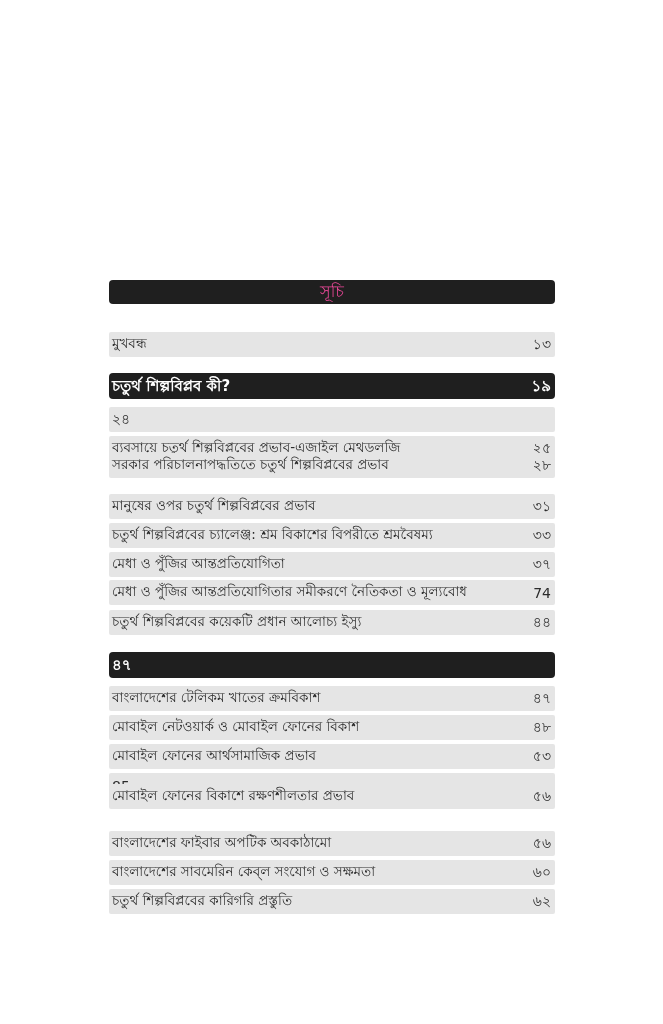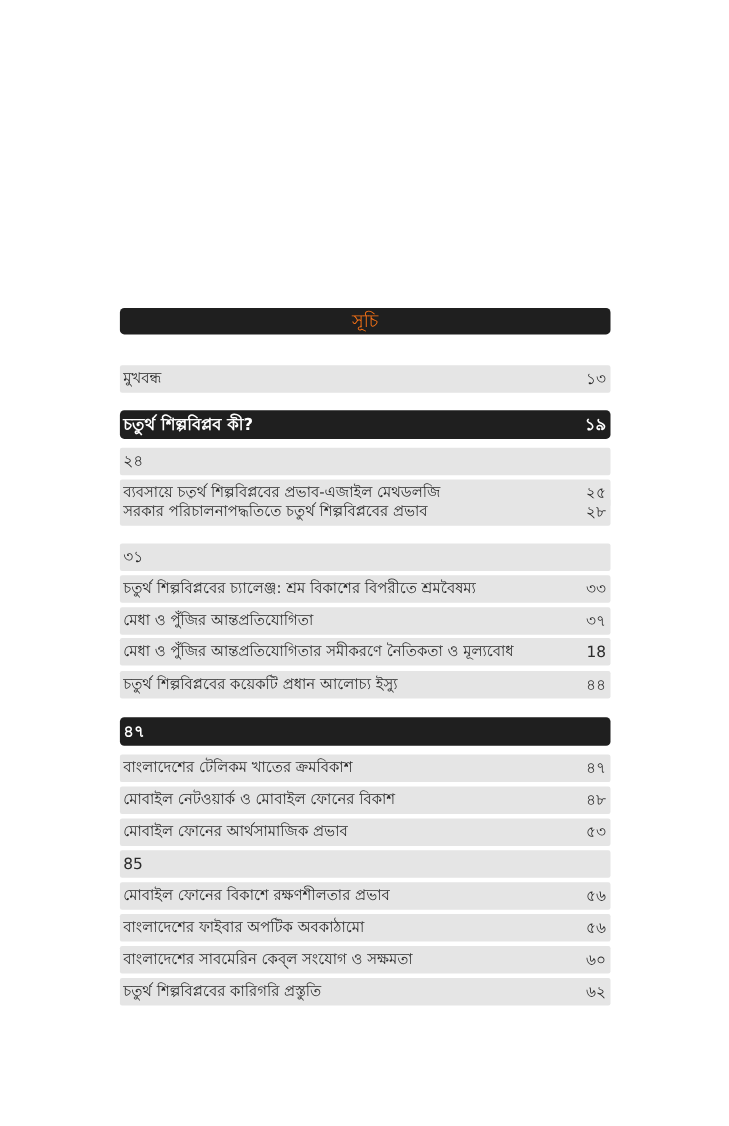--- a/index.html
+++ b/index.html
@@ -2,21 +2,21 @@
 <html><head>
 <meta charset="utf-8">
 <style>
   html, body { margin:0; padding:0; }
   body {
     width:663px; height:1024px; background:#ffffff; position:relative; overflow:hidden;
     font-family: "DejaVu Sans", "Liberation Sans", sans-serif; color:#2a2a2a;
   }
   .toc { position:absolute; left:109px; top:280px; width:446px; }
   .title-bar {
-    height:24px; background:#1f1f1f; border-radius:4px; color:#f97316;
+    height:24px; background:#1f1f1f; border-radius:4px; color:#ec4899;
     display:flex; align-items:center; justify-content:center;
     font-size:16px; line-height:24px;
   }
   .row {
     position:absolute; left:0; width:446px; height:25px; box-sizing:border-box;
     background:#e5e5e5; border-radius:2px;
     display:flex; align-items:center; justify-content:space-between;
     padding:0 4px 0 3px; font-size:13.5px; color:#2b2b2b; white-space:nowrap;
   }
   .row .num { font-size:14px; }
@@ -49,33 +49,34 @@
     </div>
   <div class="row" style="top:156px">
       <span>ব্যবসায়ে চতুর্থ শিল্পবিপ্লবের প্রভাব-এজাইল মেথডলজি</span>
       <span class="num">২৫</span>
     </div>
   <div class="row" style="top:173px">
       <span>সরকার পরিচালনাপদ্ধতিতে চতুর্থ শিল্পবিপ্লবের প্রভাব</span>
       <span class="num">২৮</span>
     </div>
   <div class="row" style="top:214px">
+      <span>মানুষের ওপর চতুর্থ শিল্পবিপ্লবের প্রভাব</span>
       <span class="num">৩১</span>
     </div>
   <div class="row" style="top:243px">
       <span>চতুর্থ শিল্পবিপ্লবের চ্যালেঞ্জ: শ্রম বিকাশের বিপরীতে শ্রমবৈষম্য</span>
       <span class="num">৩৩</span>
     </div>
   <div class="row" style="top:272px">
       <span>মেধা ও পুঁজির আন্তপ্রতিযোগিতা</span>
       <span class="num">৩৭</span>
     </div>
   <div class="row" style="top:300px">
       <span>মেধা ও পুঁজির আন্তপ্রতিযোগিতার সমীকরণে নৈতিকতা ও মূল্যবোধ</span>
-      <span class="num">18</span>
+      <span class="num">74</span>
     </div>
   <div class="row" style="top:330px">
       <span>চতুর্থ শিল্পবিপ্লবের কয়েকটি প্রধান আলোচ্য ইস্যু</span>
       <span class="num">৪৪</span>
     </div>
 
   <div class="section" style="top:372px">
     <span>৪৭</span>
   </div>
   <div class="row" style="top:406px">
@@ -86,21 +87,21 @@
       <span>মোবাইল নেটওয়ার্ক ও মোবাইল ফোনের বিকাশ</span>
       <span class="num">৪৮</span>
     </div>
   <div class="row" style="top:464px">
       <span>মোবাইল ফোনের আর্থসামাজিক প্রভাব</span>
       <span class="num">৫৩</span>
     </div>
   <div class="row" style="top:493px">
       <span class="num">85</span>
     </div>
-  <div class="row" style="top:522px">
+  <div class="row" style="top:504px">
       <span>মোবাইল ফোনের বিকাশে রক্ষণশীলতার প্রভাব</span>
       <span class="num">৫৬</span>
     </div>
   <div class="row" style="top:551px">
       <span>বাংলাদেশের ফাইবার অপটিক অবকাঠামো</span>
       <span class="num">৫৬</span>
     </div>
   <div class="row" style="top:580px">
       <span>বাংলাদেশের সাবমেরিন কেব্‌ল সংযোগ ও সক্ষমতা</span>
       <span class="num">৬০</span>

